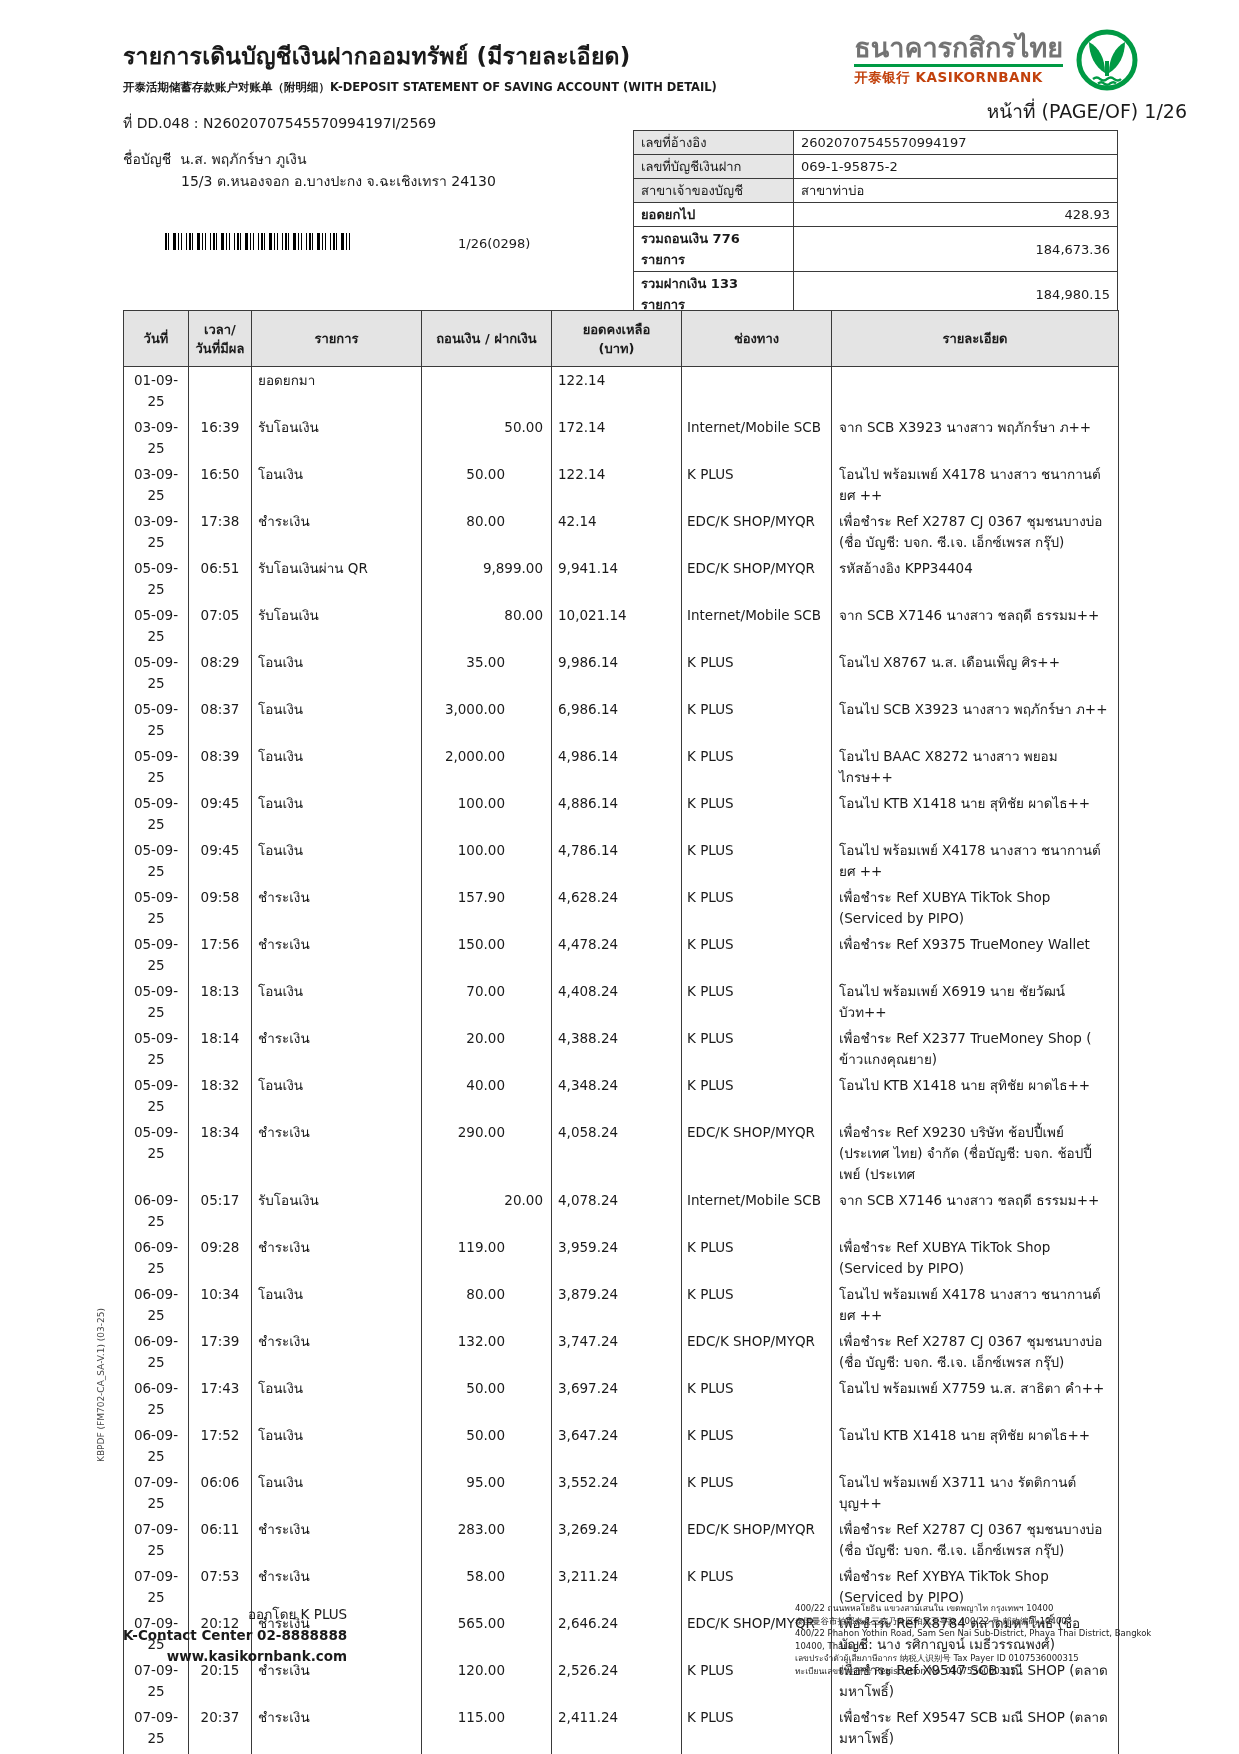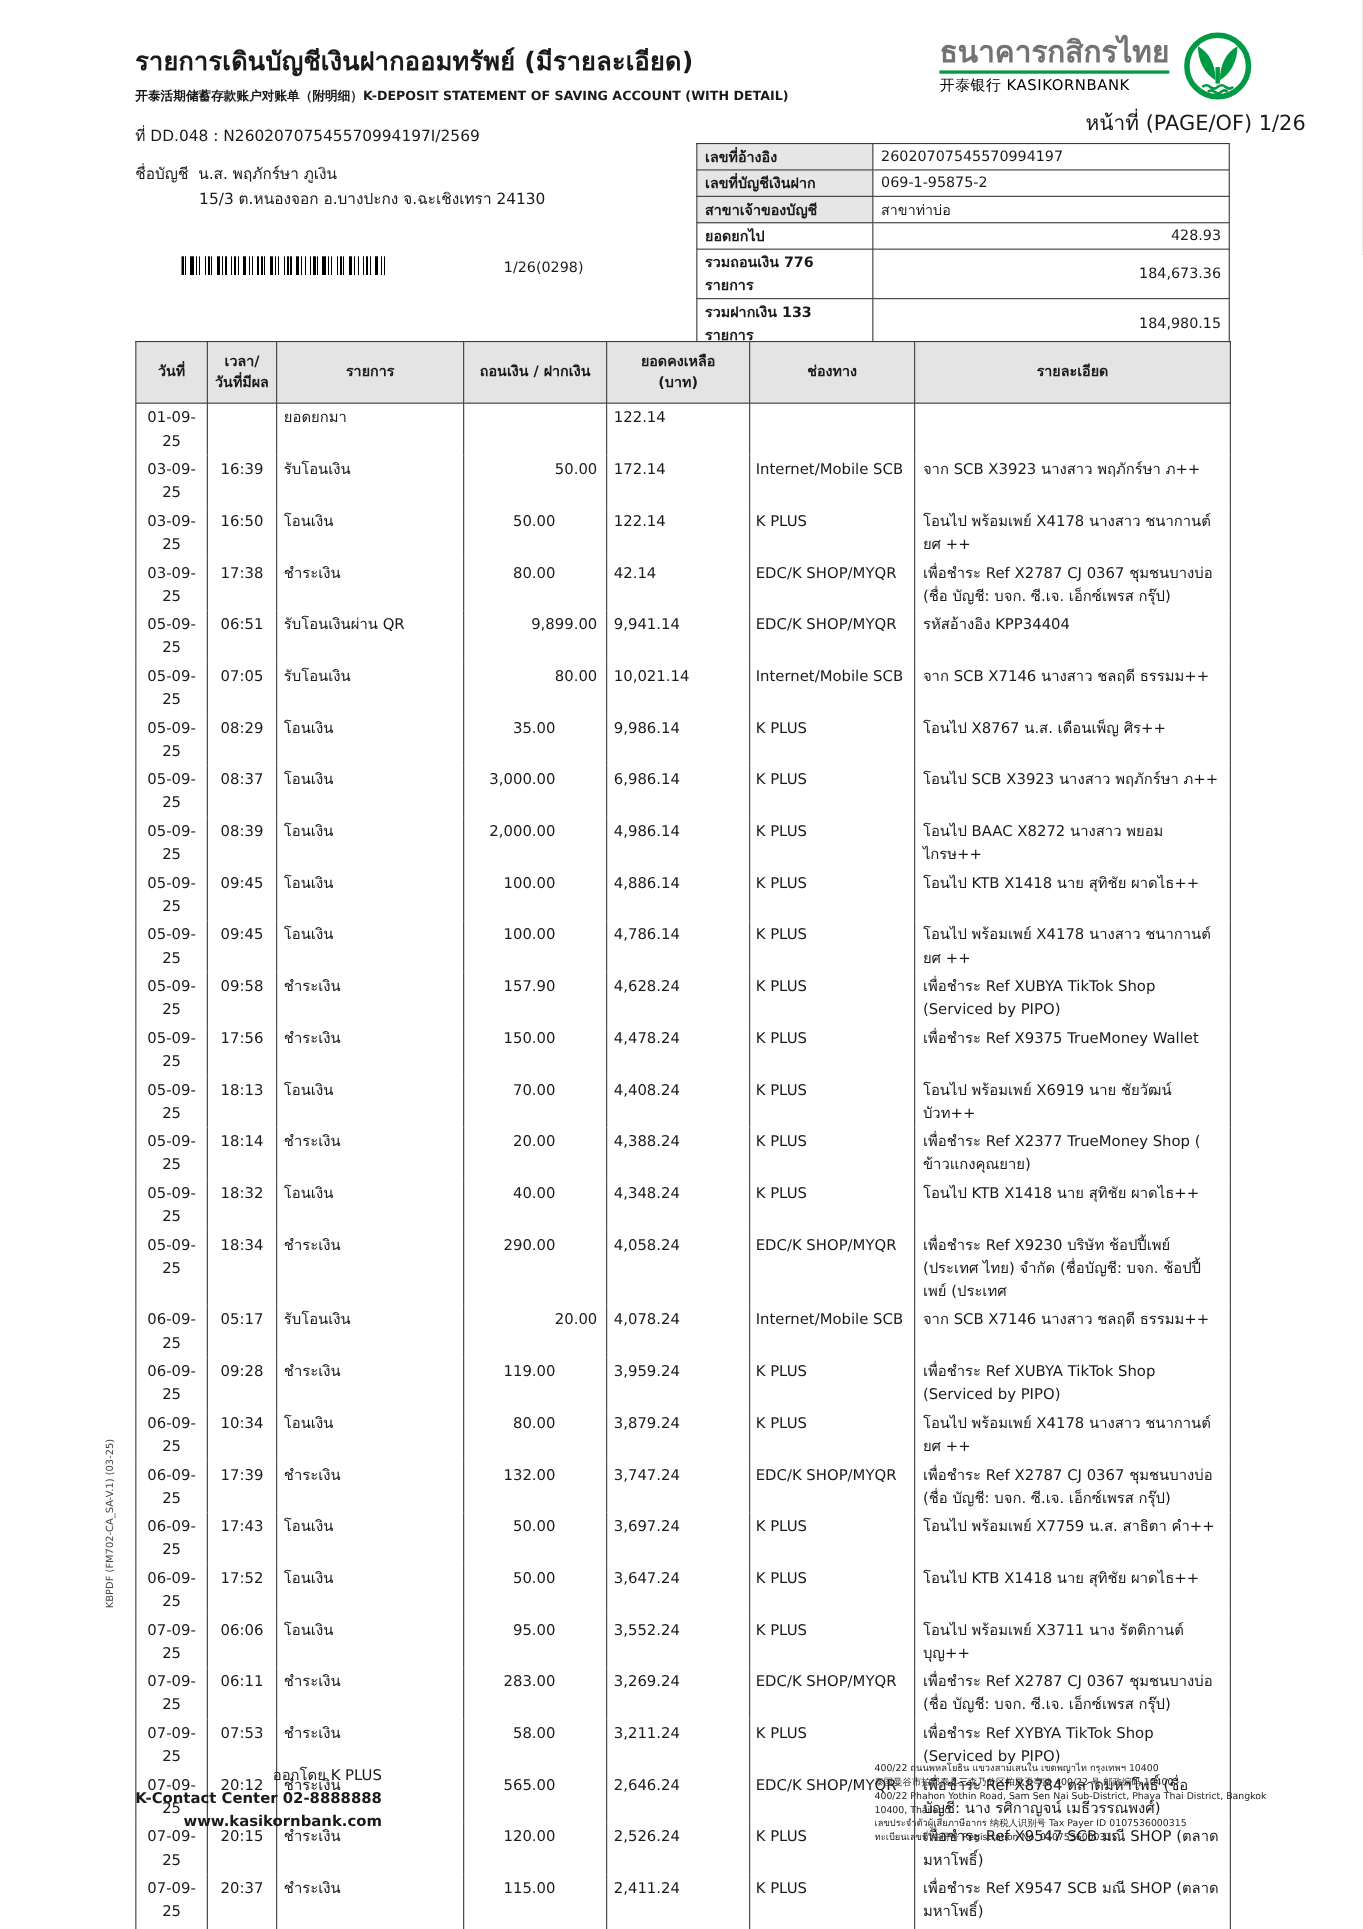--- a/index.html
+++ b/index.html
@@ -11,38 +11,38 @@
     color:#1a1a1a;
   }
   
   .title-block { position:absolute; left:123px; top:38px; width:620px; }
   .doc-title   { font-size:23px; font-weight:bold; letter-spacing:0.2px; }
   .doc-subtitle{ font-size:11.5px; font-weight:bold; margin-top:6px; }
 
   .logo-block { position:absolute; right:100px; top:28px; display:flex; align-items:center; gap:12px; }
   .logo-text  { text-align:left; }
   .bank-name-th  { font-size:27px; font-weight:bold; color:#737373; line-height:28px; }
-  .bank-name-sub { font-size:13.5px; font-weight:normal; color:#000000; border-top:3px solid #009a44; padding-top:2px; margin-top:2px; letter-spacing:0.5px; }
+  .bank-name-sub { font-size:13.5px; font-weight:bold; color:#c2410c; border-top:3px solid #009a44; padding-top:2px; margin-top:2px; letter-spacing:0.5px; }
   .logo-mark svg { display:block; }
 
   .page-of { position:absolute; right:52px; top:96px; font-size:19px; }
 
   .doc-no { position:absolute; left:123px; top:112px; font-size:14px; }
   .account-block { position:absolute; left:123px; top:148px; font-size:14px; line-height:22px; }
   .account-line2 { padding-left:58px; }
 
   .barcode { position:absolute; left:165px; top:233px; width:188px; height:17px;
     background:repeating-linear-gradient(90deg,#000 0 2px,#fff 2px 3px,#000 3px 4px,#fff 4px 8px,#000 8px 11px,#fff 11px 13px,#000 13px 14px,#fff 14px 16px,#000 16px 17px,#fff 17px 21px,#000 21px 22px,#fff 22px 24px);
   }
   .barcode-caption { position:absolute; left:458px; top:236px; font-size:13px; }
 
   
   .summary { position:absolute; left:633px; top:130px; width:485px; border-collapse:collapse; font-size:13px; }
   .summary td { border:1px solid #3a3a3a; height:23.5px; padding:1px 7px; vertical-align:middle; }
-  .summary .lbl { background:#e6e6e6; font-weight:bold; width:160px; }
+  .summary .lbl { background:#e6e6e6; font-weight:normal; width:160px; }
   .summary .val { background:#fff; }
   .summary .tot-lbl { font-weight:bold; }
   .summary .tot-val { text-align:right; }
 
   
   .txn { position:absolute; left:123px; top:310px; width:995px; border-collapse:collapse; table-layout:fixed; }
   .txn th {
     background:#e4e4e4; border:1px solid #3a3a3a; font-size:13px; font-weight:bold;
     height:56px; text-align:center; vertical-align:middle; white-space:pre-line; line-height:19px;
   }

